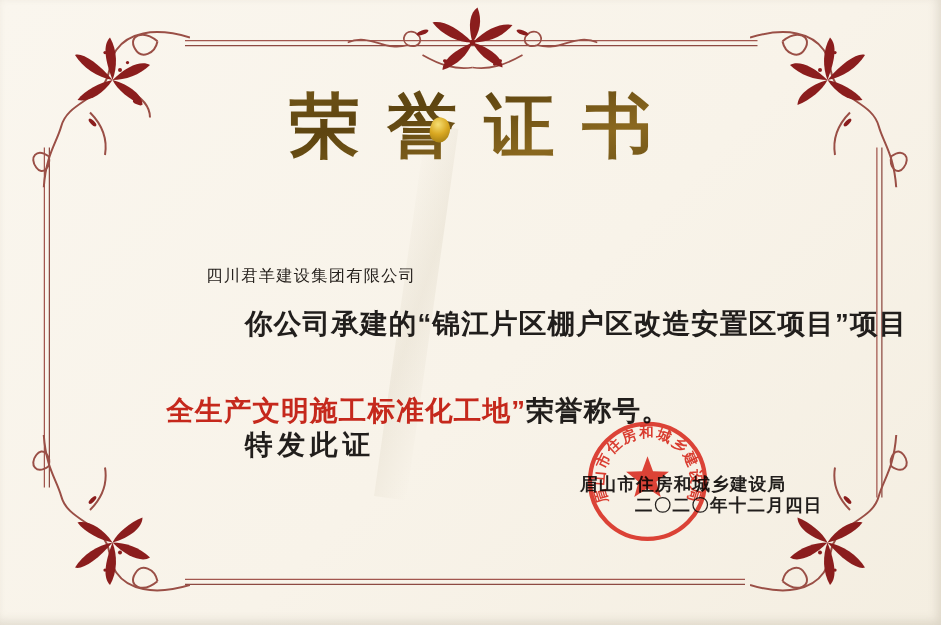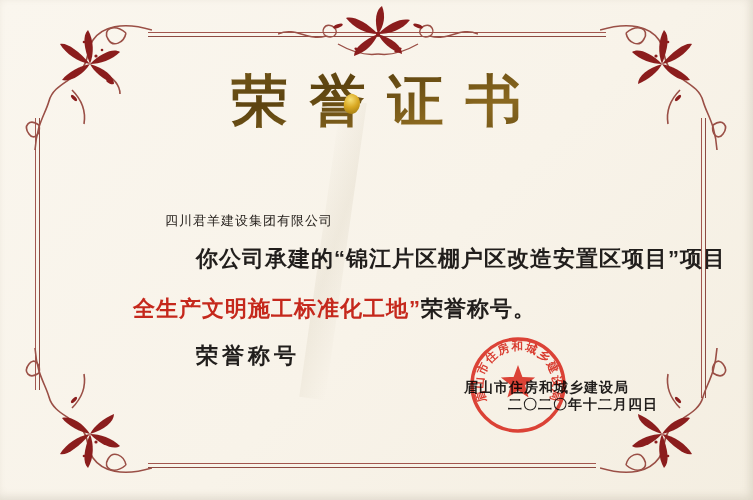--- a/index.html
+++ b/index.html
@@ -40,21 +40,21 @@
     position:absolute; left:344px; top:94px; width:16px; height:20px; border-radius:50% 60% 55% 50%;
     background: radial-gradient(circle at 35% 30%, #f6df74 0%, #d9a822 45%, #93700f 100%);
     transform: rotate(12deg);
   }
   
   .txt { position:absolute; white-space:nowrap; color:#26211d; }
   .recipient { left:165px; top:212px; font-size:13px; letter-spacing:1px; }
   .bold-sans { font-family:"Liberation Sans", sans-serif; font-weight:bold; font-size:22px; letter-spacing:1px; color:#211e1c; }
   .line2 { left:196px; top:244px; }
   .line3 { left:133px; top:277px; }
-  .line4 { left:133px; top:294px; }
+  .line4 { left:133px; top:314px; }
   .red   { color:#c5281c; }
   .closing { left:196px; top:341px; letter-spacing:4px; }
   .issuer { left:464px; top:379px; font-size:14px; }
   .date   { left:472px; top:396px; font-size:14px; letter-spacing:1px;margin-left:36px; }
   
   .seal { position:absolute; left:463px; top:330px; width:110px; height:110px; mix-blend-mode:multiply; opacity:.92; }
 </style>
 </head>
 <body>
 
@@ -165,21 +165,21 @@
       <circle cx="100" cy="30" r="2.2"></circle>
     </g>
   </svg>
 
   <div class="title">荣誉证书</div>
   <div class="gold-dot"></div>
 
   <div class="txt recipient">四川君羊建设集团有限公司</div>
   <div class="txt bold-sans line2">你公司承建的“锦江片区棚户区改造安置区项目”项目</div>
   <div class="txt bold-sans line4"><span class="red">全生产文明施工标准化工地”</span><span>荣誉称号。</span></div>
-  <div class="txt bold-sans closing">荣誉称号</div>
+  <div class="txt bold-sans closing">特发此证</div>
 
   <div class="txt bold-sans issuer">眉山市住房和城乡建设局</div>
   <div class="txt bold-sans date">二〇二〇年十二月四日</div>
 
   <svg class="seal" viewBox="0 0 110 110">
     <circle cx="55" cy="55" r="46" fill="none" stroke="#dd2418" stroke-width="3.4" opacity="0.92"></circle>
     <polygon points="55,35 59.4,46.9 72.1,47.4 62.1,55.3 65.6,67.6 55,60.5 44.4,67.6 47.9,55.3 37.9,47.4 50.6,46.9" fill="#dd2418" opacity="0.92"></polygon>
     <defs>
       <path id="sealArc" d="M27 76 A35 35 0 1 1 83 76" fill="none"></path>
     </defs>

